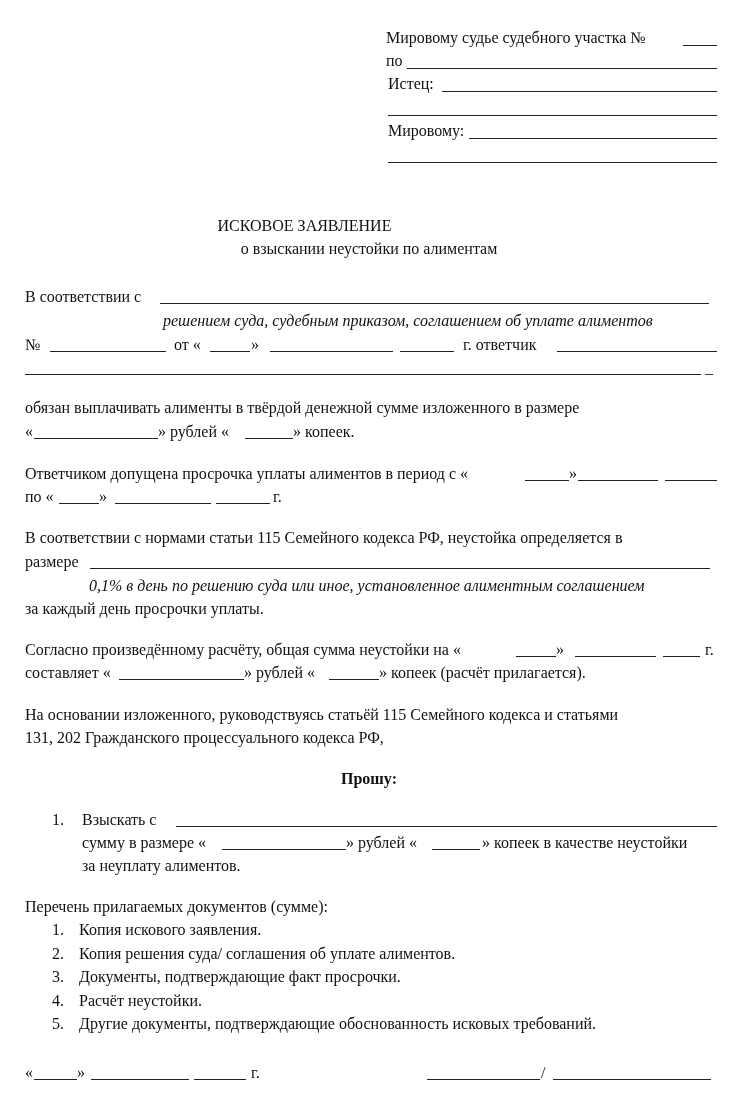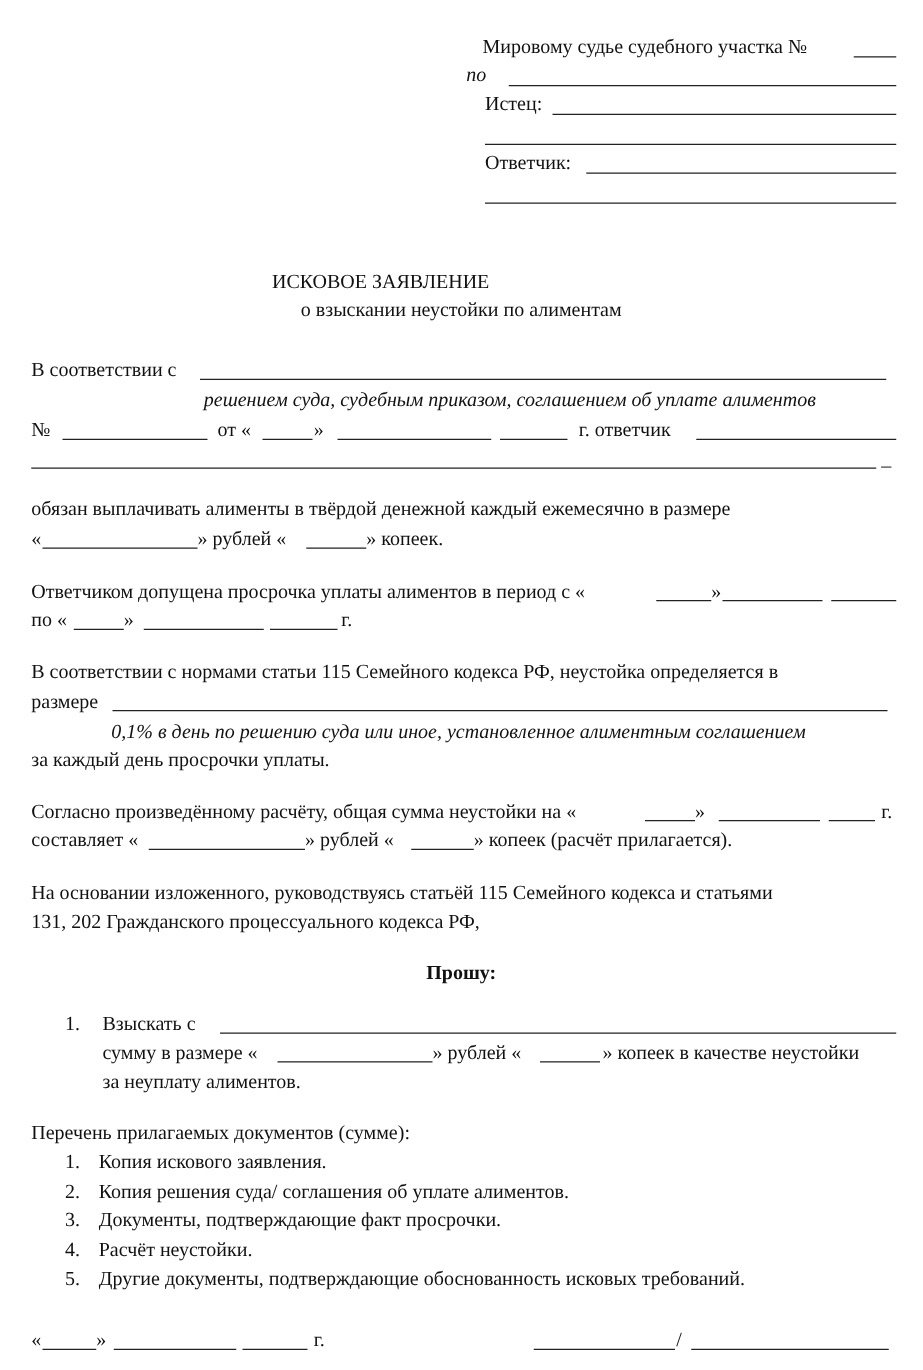--- a/index.html
+++ b/index.html
@@ -11,28 +11,28 @@
   .b { font-weight: bold; }
   .c { text-align: center; }
 </style>
 </head>
 <body>
 
 <div>
   <span class="t" style="left:386px;top:28px;">Мировому судье судебного участка №</span>
   <div class="ln" style="left:683px;top:45px;width:34px;"></div>
 
-  <span class="t" style="left:373px;top:51px;font-style:italic;">по</span>
+  <span class="t" style="left:386px;top:51px;">по</span>
   <div class="ln" style="left:407px;top:68px;width:310px;"></div>
 
   <span class="t" style="left:388px;top:74px;font-family:Liberation Serif, serif;">Истец:</span>
   <div class="ln" style="left:442px;top:91px;width:275px;"></div>
   <div class="ln" style="left:388px;top:115px;width:329px;"></div>
 
-  <span class="t" style="left:388px;top:121px;">Ответчик:</span>
+  <span class="t" style="left:388px;top:121px;">Мировому:</span>
   <div class="ln" style="left:469px;top:138px;width:248px;"></div>
   <div class="ln" style="left:388px;top:162px;width:329px;"></div>
 </div>
 
 <div class="t c" style="left:0;top:216px;width:609px;font-family:Liberation Serif, serif;">ИСКОВОЕ ЗАЯВЛЕНИЕ</div>
 <div class="t c" style="left:0;top:239px;width:738px;">о взыскании неустойки по алиментам</div>
 
 <span class="t" style="left:25px;top:287px;">В соответствии с</span>
 <div class="ln" style="left:160px;top:303px;width:549px;"></div>
 <span class="t it" style="left:163px;top:311px;">решением суда, судебным приказом, соглашением об уплате алиментов</span>
@@ -43,21 +43,21 @@
 <div class="ln" style="left:210px;top:351px;width:40px;"></div>
 <span class="t" style="left:251px;top:335px;">»</span>
 <div class="ln" style="left:270px;top:351px;width:123px;"></div>
 <div class="ln" style="left:400px;top:351px;width:54px;"></div>
 <span class="t" style="left:463px;top:335px;">г.  ответчик</span>
 <div class="ln" style="left:557px;top:351px;width:160px;"></div>
 
 <div class="ln" style="left:25px;top:374px;width:676px;"></div>
 <span class="t" style="left:705px;top:358px;">_</span>
 
-<span class="t" style="left:25px;top:398px;word-spacing:0;">обязан   выплачивать   алименты   в   твёрдой   денежной   каждый   ежемесячно   в   размере</span>
+<span class="t" style="left:25px;top:398px;word-spacing:0;">обязан   выплачивать   алименты   в   твёрдой   денежной   сумме   изложенного   в   размере</span>
 <span class="t" style="left:25px;top:422px;">«</span>
 <div class="ln" style="left:34px;top:438px;width:124px;"></div>
 <span class="t" style="left:158px;top:422px;">»  рублей «</span>
 <div class="ln" style="left:245px;top:438px;width:48px;"></div>
 <span class="t" style="left:293px;top:422px;">» копеек.</span>
 
 <span class="t" style="left:25px;top:464px;">Ответчиком допущена просрочка уплаты алиментов в период с «</span>
 <div class="ln" style="left:525px;top:480px;width:44px;"></div>
 <span class="t" style="left:569px;top:464px;">»</span>
 <div class="ln" style="left:578px;top:480px;width:80px;"></div>

